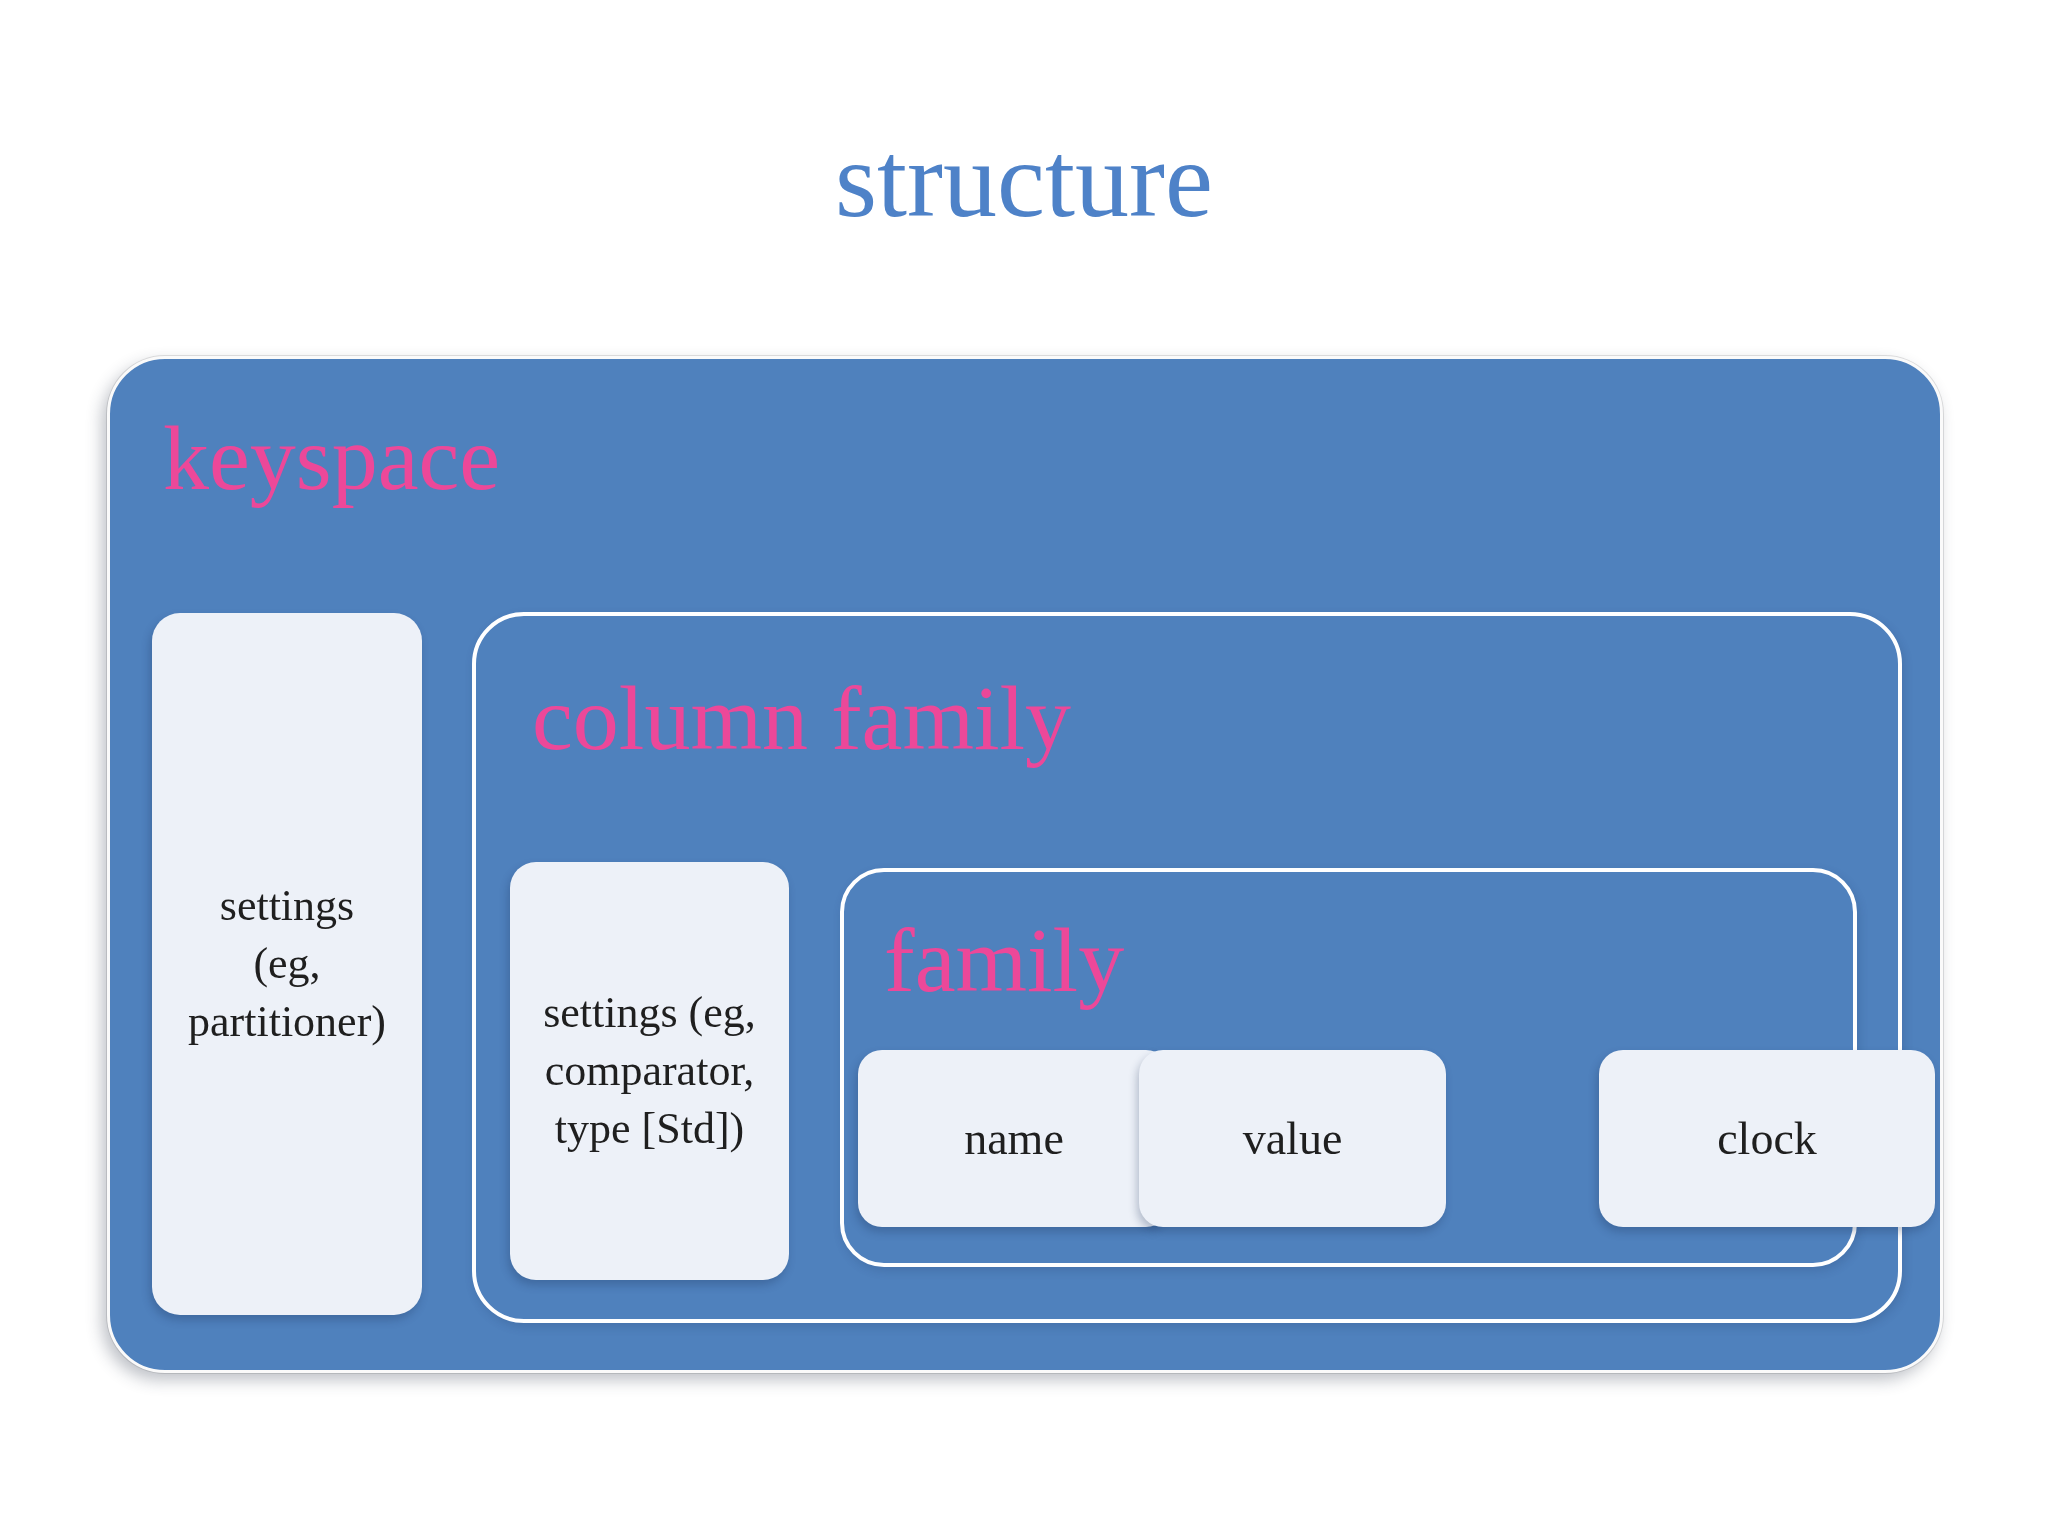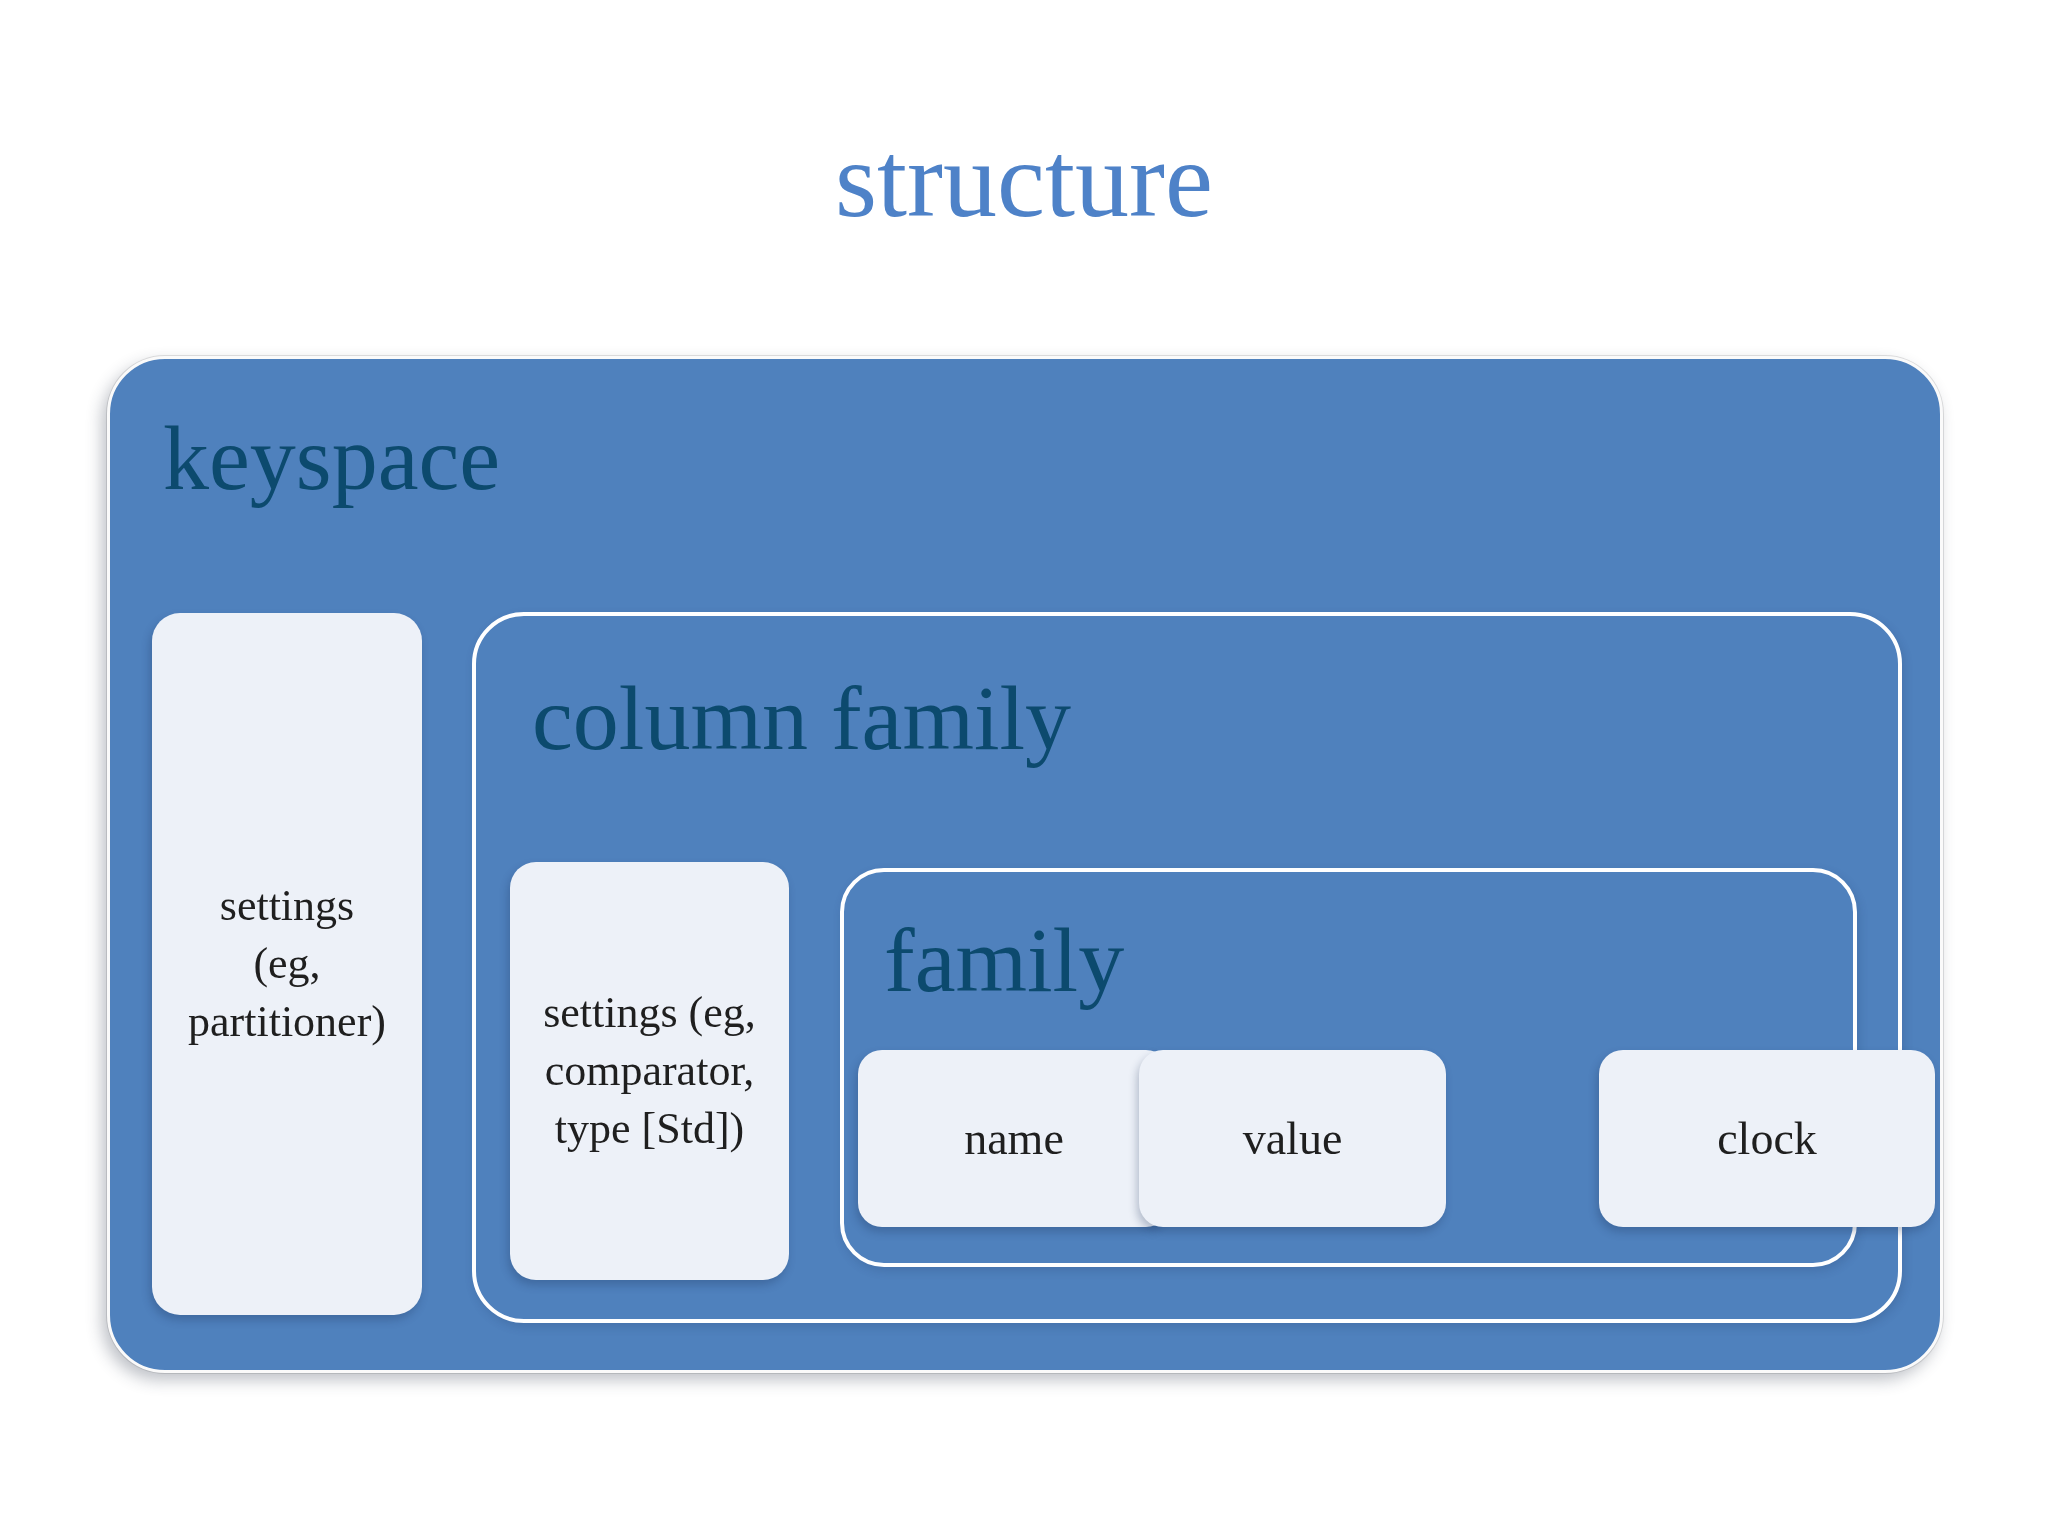--- a/index.html
+++ b/index.html
@@ -33,21 +33,21 @@
     width: 1836px;
     height: 1017px;
     background: var(--box-blue, #4f81bd);
     border: 3px solid #fafafa;
     border-radius: 58px;
     box-sizing: border-box;
     box-shadow: -5px 7px 16px rgba(40, 50, 70, 0.30), 0 0 0 1px #e3e3e3;
   }
   .big-label {
     position: absolute;
-    color: #0c4a6e;
+    color: #ec4899;
     font-size: 92px;
     line-height: 1;
     font-weight: 400;
     white-space: nowrap;
   }
   .keyspace-label   { left: 163px; top: 412px; }
   .cf-label         { left: 532px; top: 672px; }
   .column-label     { left: 884px; top: 914px; }
 
   .outline-box {

